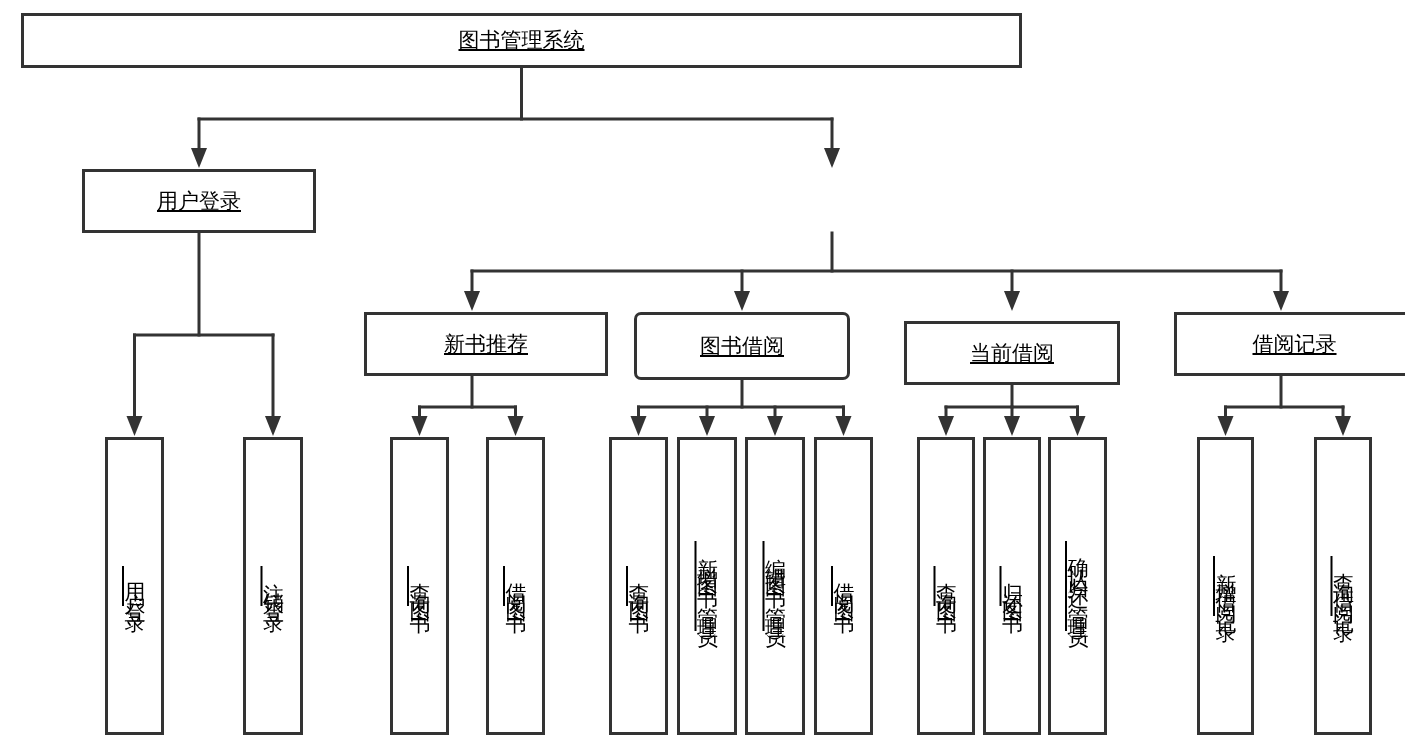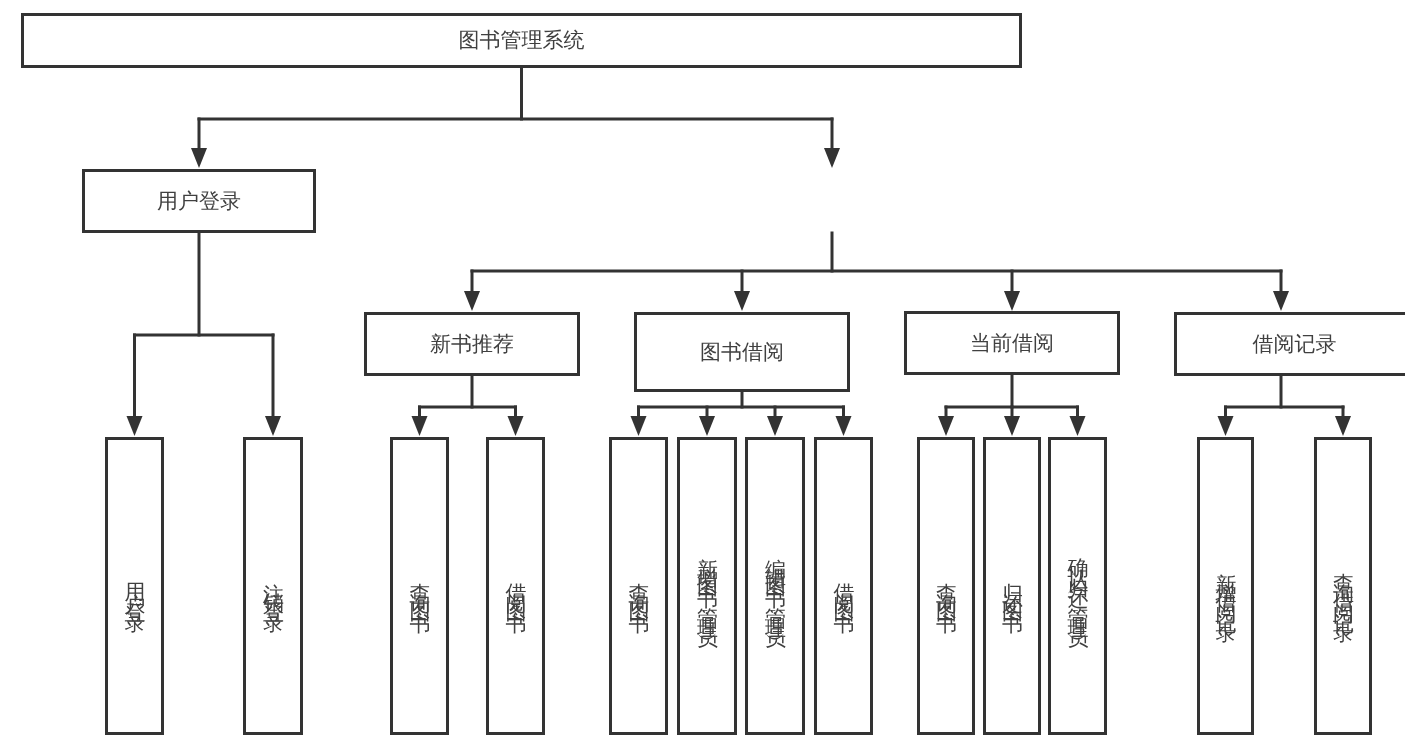--- a/index.html
+++ b/index.html
@@ -14,25 +14,26 @@
   #wires path{stroke:#333333;stroke-width:3;fill:none;stroke-linecap:square;}
   #wires polygon{fill:#333333;stroke:none;}
   .node{
     position:absolute;
     box-sizing:border-box;
     border:3px solid #333333;
     background:#ffffff;
     display:flex;
     align-items:center;
     justify-content:center;
-    color:#404040;
+    color:#000000;
     font-size:21px;
     z-index:2;
     text-align:center;
     line-height:1;
+    text-decoration:underline;
   }
   .node .lbl{white-space:nowrap;}
   .node.vertical .lbl{
     writing-mode:vertical-rl;
     text-orientation:mixed;
     letter-spacing:10px;
     white-space:nowrap;
   }
   .watermark{
     position:absolute;
@@ -116,27 +117,27 @@
         <path d="M 1343 407 V 419"></path>
         <polygon points="1335,416 1351,416 1343,436"></polygon>
       </g>
     </svg>
 <div class="node" style="left: 21px; top: 13px; width: 1001px; height: 55px;">
       <span class="lbl">图书管理系统</span>
     </div>
     <div class="node" style="left: 82px; top: 169px; width: 234px; height: 64px;">
       <span class="lbl">用户登录</span>
     </div>
-    <div class="node" style="left: 364px; top: 312px; width: 216px; height: 64px;">
+    <div class="node" style="left: 364px; top: 312px; width: 244px; height: 64px;">
       <span class="lbl">新书推荐</span>
     </div>
-    <div class="node" style="left: 634px; top: 312px; width: 216px; height: 80px;">
+    <div class="node" style="left: 634px; top: 312px; width: 216px; height: 68px; border-radius: 7px;">
       <span class="lbl">图书借阅</span>
     </div>
-    <div class="node" style="left: 904px; top: 311px; width: 216px; height: 64px;">
+    <div class="node" style="left: 904px; top: 321px; width: 216px; height: 64px;">
       <span class="lbl">当前借阅</span>
     </div>
     <div class="node" style="left: 1174px; top: 312px; width: 241px; height: 64px;">
       <span class="lbl">借阅记录</span>
     </div>
     <div class="node vertical" style="left: 105px; top: 437px; width: 59px; height: 298px;">
       <span class="lbl">用户登录</span>
     </div>
     <div class="node vertical" style="left: 243px; top: 437px; width: 60px; height: 298px;">
       <span class="lbl">注销登录</span>

